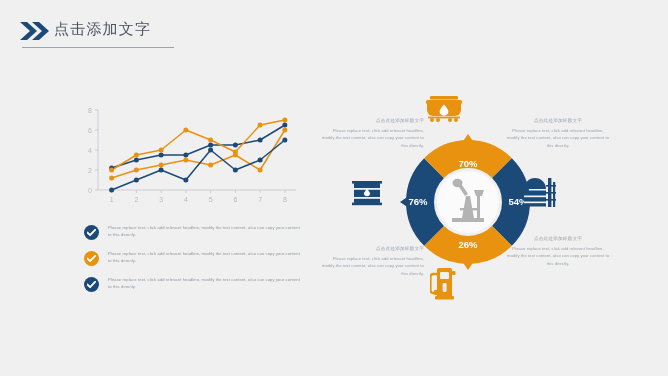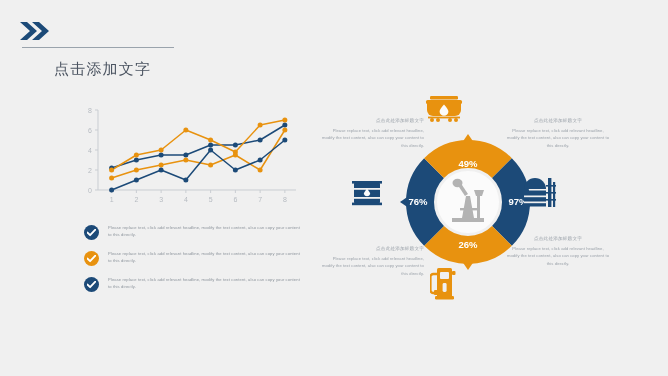--- a/index.html
+++ b/index.html
@@ -24,21 +24,20 @@
   .chev-wrap {
     position: absolute; left: 20px; top: 22px;
     width: 30px; height: 18px;
   }
   .chev-wrap svg { display: block; }
   .page-title {
     position: absolute; left: 54px; top: 20px;
     font-size: 15px; color: #4a5360;
     letter-spacing: 1.2px; white-space: nowrap;
     font-family: "DejaVu Sans", sans-serif;
-    margin-top: 40px;
   }
 
   
   .left-col { position: absolute; left: 76px; top: 104px; width: 240px; }
 
   .chart-box { position: relative; width: 226px; height: 104px; }
   .chart-box svg { display: block; }
 
   .bullets { position: absolute; left: 84px; top: 224px; width: 220px; }
   .bullet-row { display: flex; align-items: flex-start; margin-bottom: 10px; }
@@ -233,22 +232,22 @@
         <path d="M62,84 L66,62 L70,62 L74,84 Z"></path>
         <rect x="60" y="74" width="18" height="2.4"></rect>
         <path d="M65,62 L57,50 L60,48 L68,60 Z"></path>
         <ellipse cx="57.5" cy="49" rx="5" ry="4.2"></ellipse>
         <rect x="77" y="56" width="3" height="28"></rect>
         <path d="M74,56 L84,56 L82,62 L76,62 Z"></path>
       </g>
     </svg>
   </div>
 
-  <div class="pct pct-top">49%</div>
-  <div class="pct pct-right">97%</div>
+  <div class="pct pct-top">70%</div>
+  <div class="pct pct-right">54%</div>
   <div class="pct pct-bottom">26%</div>
   <div class="pct pct-left">76%</div>
 
   <div class="node-icon icon-top">
     <svg width="40" height="28" viewBox="0 0 40 28">
       <rect x="6" y="2" width="28" height="3.5" rx="1.2" fill="#e8920f"></rect>
       <path d="M3,8 L37,8 L37,16 A 6,6 0 0,1 31,22 L9,22 A 6,6 0 0,1 3,16 Z" fill="#e8920f"></path>
       <rect x="2" y="6" width="36" height="4" rx="1.6" fill="#e8920f"></rect>
       <path d="M20,10.5 C17,14 15.6,15.8 15.6,17.4 A 4.4,4.4 0 0,0 24.4,17.4 C24.4,15.8 23,14 20,10.5 Z" fill="#fbfbfb"></path>
       <rect x="4" y="22.6" width="32" height="1.8" fill="#e8920f"></rect>

